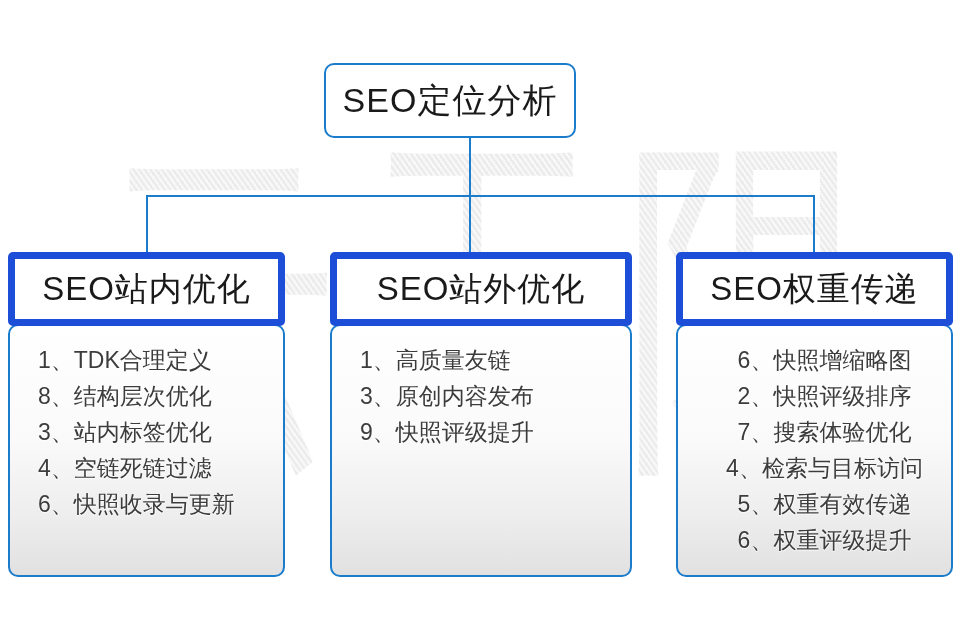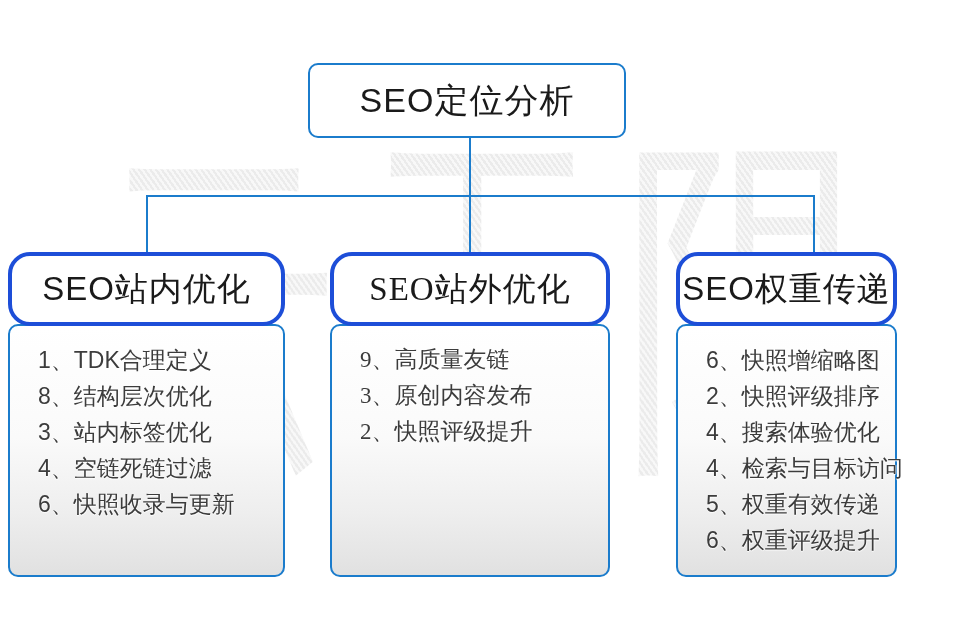--- a/index.html
+++ b/index.html
@@ -60,32 +60,32 @@
     z-index: 2;
   }
   .node-title {
     font-size: 34px;
     font-weight: 400;
     color: #1a1a1a;
     letter-spacing: 1px;
     white-space: nowrap;
   }
 
-  #root-box { left: 308px; top: 63px; width: 318px; height: 75px; }
+  #root-box { left: 324px; top: 63px; width: 252px; height: 75px; }
 
   .column { position: absolute; top: 252px; z-index: 2; }
   #col-0 { left: 8px;   width: 277px; }
-  #col-1 { left: 330px; width: 280px; font-family: Liberation Serif, serif; }
-  #col-2 { left: 676px; width: 221px; }
+  #col-1 { left: 330px; width: 302px; }
+  #col-2 { left: 676px; width: 277px; text-align: center; }
 
   .col-head {
     position: relative;
     height: 74px;
-    border: 4px solid #1d4ed8;
-    border-radius: 22px;
+    border: 7px solid #1d4ed8;
+    border-radius: 5px;
     background: #ffffff;
     display: flex;
     align-items: center;
     justify-content: center;
     z-index: 3;
   }
   .col-head .node-title { font-size: 33px; }
 
   .col-body {
     position: relative;
@@ -137,36 +137,36 @@
       </ul>
     </div>
   </div>
 
   <div class="column" id="col-1">
     <div class="col-head">
       <span class="node-title">SEO站外优化</span>
     </div>
     <div class="col-body">
       <ul>
-        <li>9、高质量友链</li>
+        <li>1、高质量友链</li>
         <li>3、原创内容发布</li>
-        <li>2、快照评级提升</li>
+        <li>9、快照评级提升</li>
       </ul>
     </div>
   </div>
 
   <div class="column" id="col-2">
     <div class="col-head">
       <span class="node-title">SEO权重传递</span>
     </div>
     <div class="col-body">
       <ul>
         <li>6、快照增缩略图</li>
         <li>2、快照评级排序</li>
-        <li>4、搜索体验优化</li>
+        <li>7、搜索体验优化</li>
         <li>4、检索与目标访问</li>
         <li>5、权重有效传递</li>
         <li>6、权重评级提升</li>
       </ul>
     </div>
   </div>
 
 </div>
 
 </body></html>

